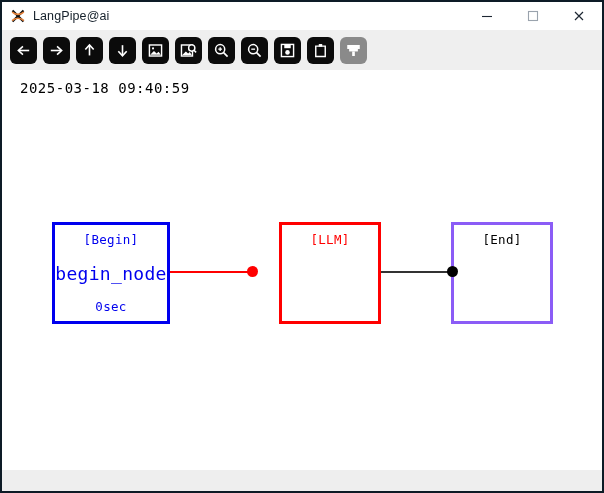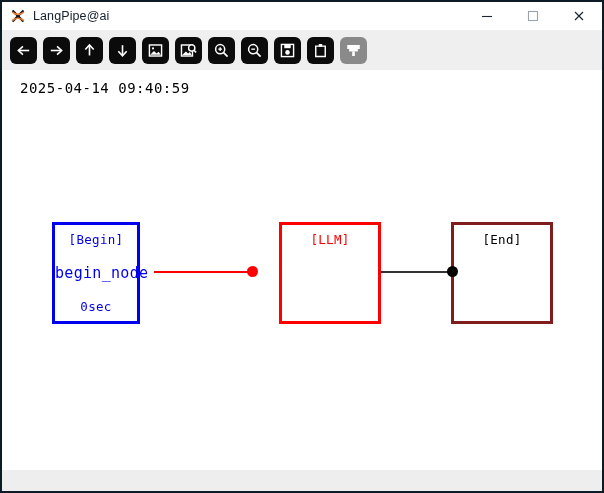--- a/index.html
+++ b/index.html
@@ -135,21 +135,22 @@
     font-size: 12.5px;
     letter-spacing: 0.3px;
     white-space: nowrap;
   }
   .node .nname {
     position: absolute;
     left: 0;
     right: 0;
     top: 50%;
     transform: translateY(-50%);
-    font-size: 15px;
+    text-align: center;
+    font-size: 18px;
     letter-spacing: 0.3px;
     white-space: nowrap;
   }
   .node .elapsed {
     position: absolute;
     left: 0;
     right: 0;
     bottom: 7px;
     text-align: center;
     font-size: 12.5px;
@@ -285,38 +286,38 @@
         <rect x="3.4" y="4.2" width="13.2" height="4.2" fill="#ffffff"></rect>
         <rect x="5.4" y="8.4" width="9.2" height="2.6" fill="#ffffff"></rect>
         <rect x="8.6" y="11" width="2.8" height="4.8" fill="#ffffff"></rect>
       </svg>
     </div>
 
   </div>
 
   <div id="canvas">
 
-    <div id="timestamp">2025-04-14 09:40:59</div>
+    <div id="timestamp">2025-03-18 09:40:59</div>
 
     <div class="edge" style="left:152px; top:201px; width:99px; background:#ff0000;"></div>
     <div class="edge" style="left:351px; top:201px; width:100px; background:#333333;"></div>
 
-    <div class="node" style="left:50px; top:152px; width:88px; height:102px; border:3px solid #0000ee; color:#0000ee;">
+    <div class="node" style="left:50px; top:152px; width:118px; height:102px; border:3px solid #0000ee; color:#0000ee;">
       <div class="kind">[Begin]</div>
       <div class="nname">begin_node</div>
       <div class="elapsed">0sec</div>
     </div>
 
     <div class="node" style="left:249px; top:152px; width:102px; height:102px; border:3px solid #ff0000; color:#ff0000;margin-left:28px;">
       <div class="kind">[LLM]</div>
       <div class="elapsed"></div>
     </div>
     <div class="port-dot" style="left:245px; top:196px; background:#ff0000;"></div>
 
-    <div class="node" style="left:449px; top:152px; width:102px; height:102px; border:3px solid #7f1d1d; color:#000000;">
+    <div class="node" style="left:449px; top:152px; width:102px; height:102px; border:3px solid #8b5cf6; color:#000000;">
       <div class="kind">[End]</div>
       <div class="elapsed"></div>
     </div>
     <div class="port-dot" style="left:445px; top:196px; background:#000000;"></div>
 
   </div>
 
   <div id="statusbar"></div>
 
 </div>

